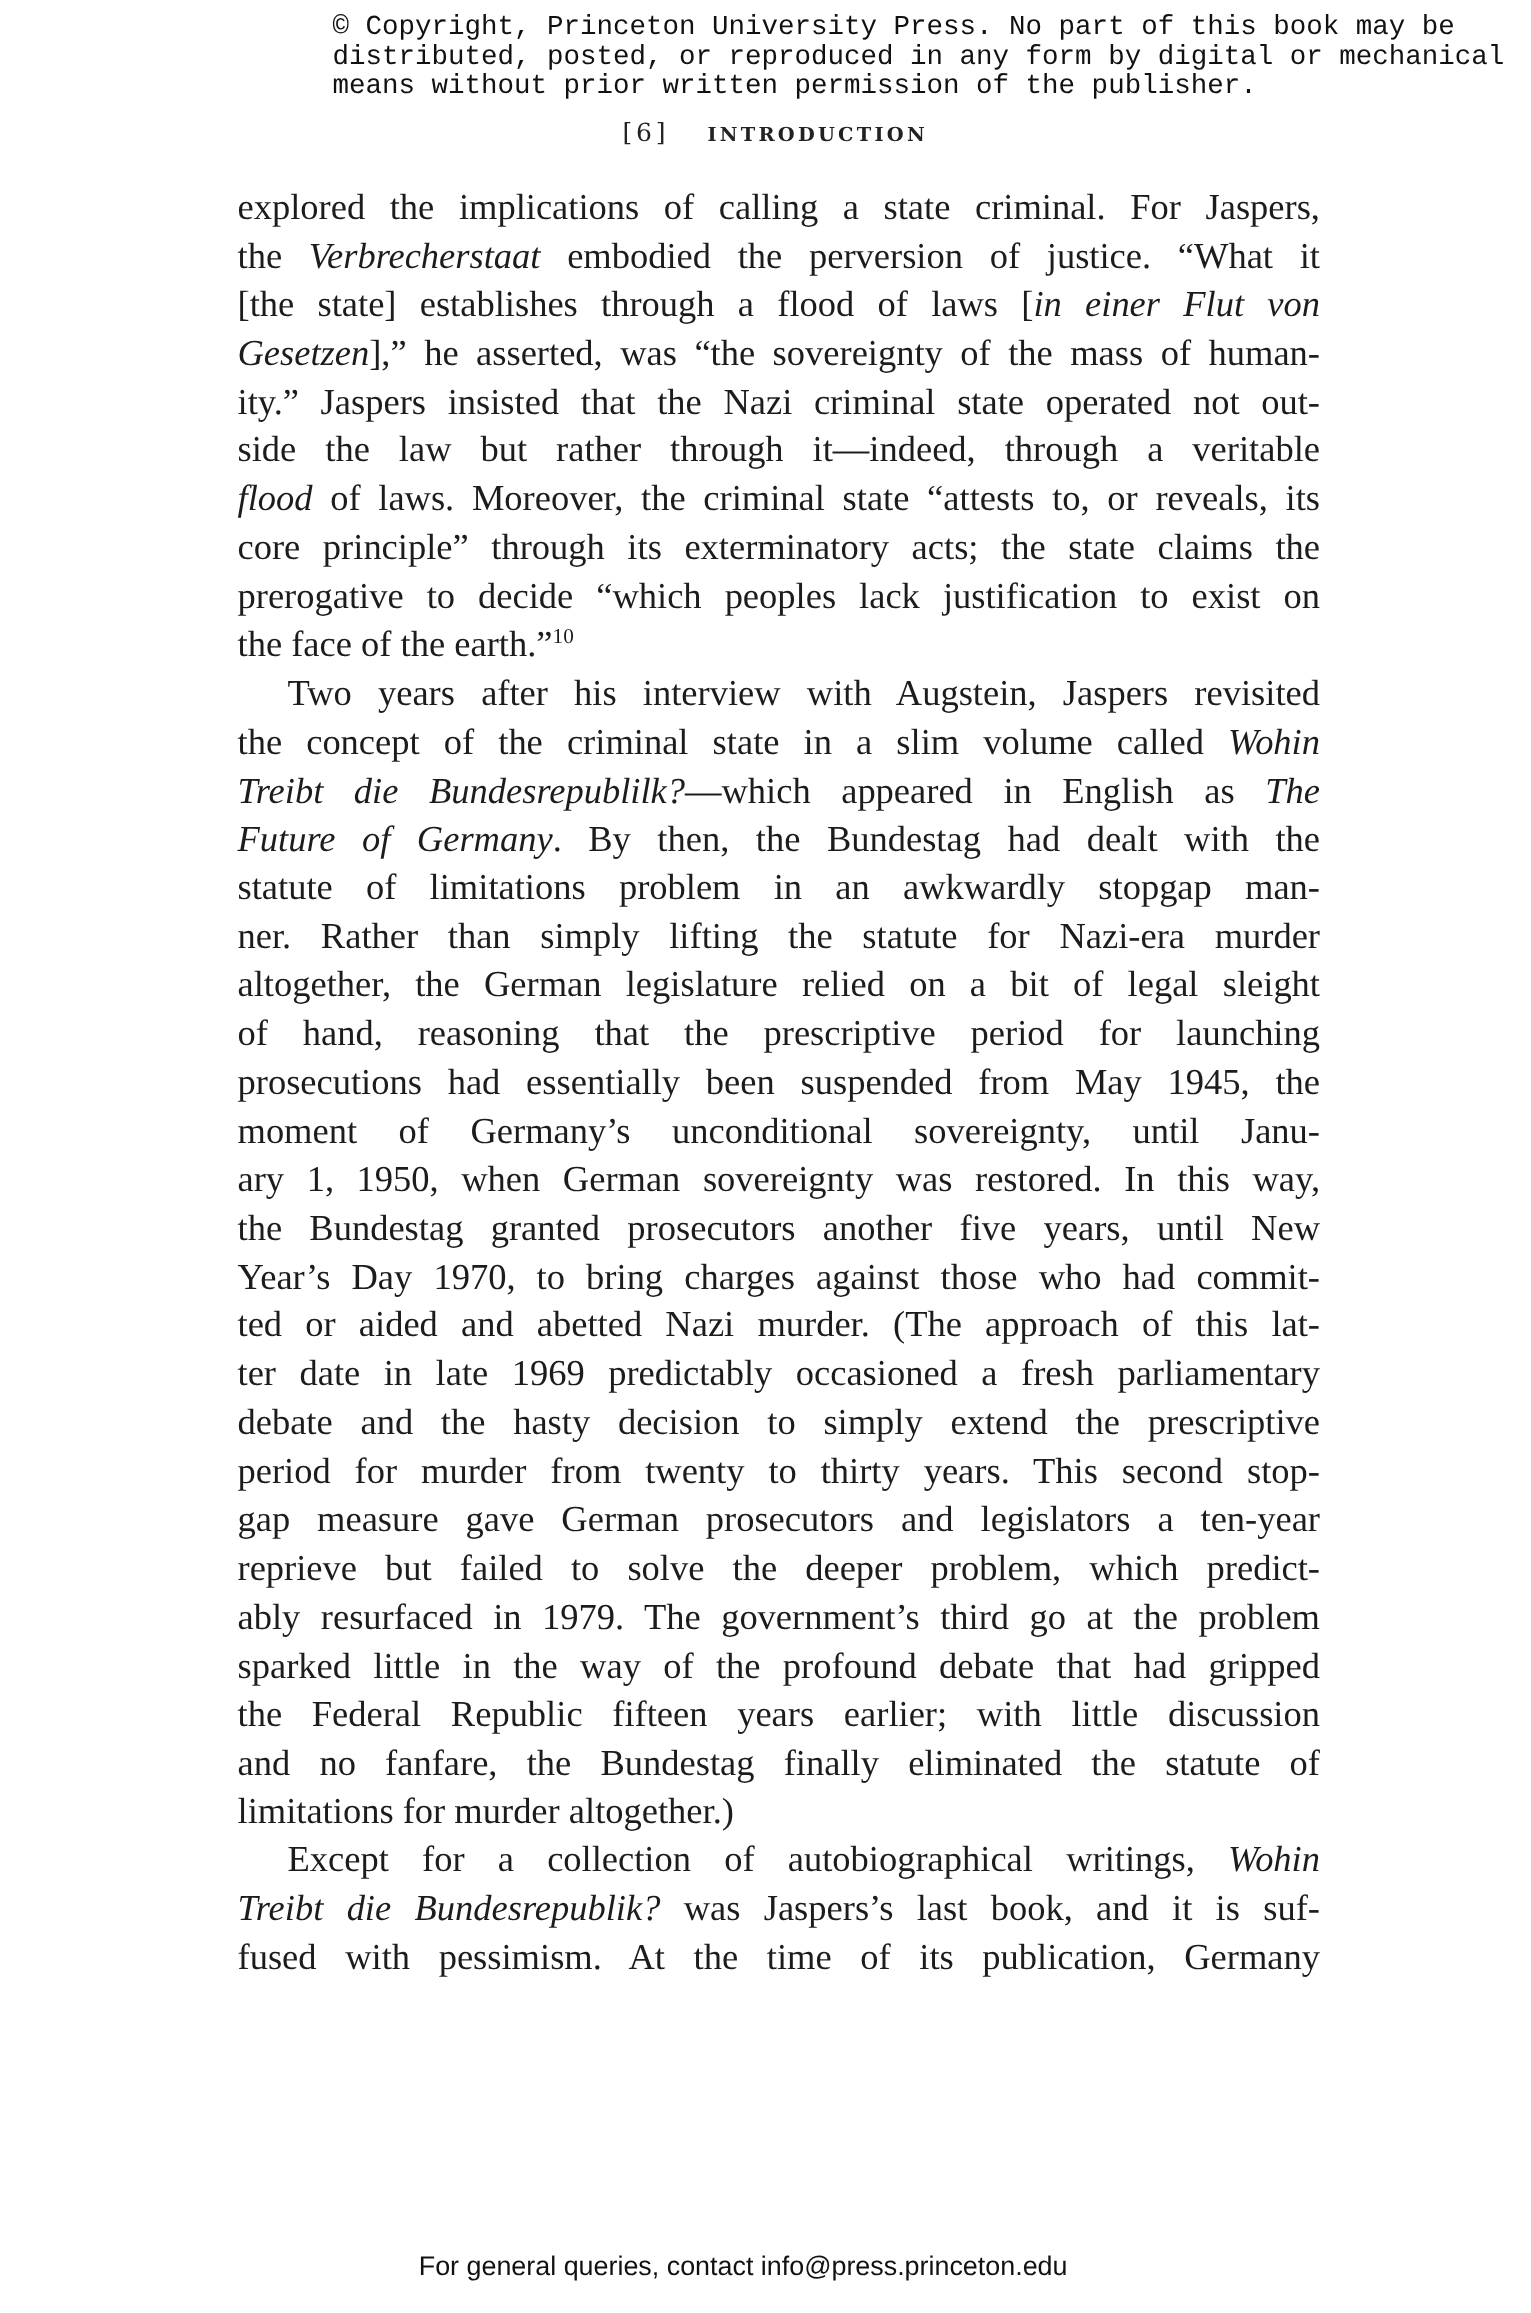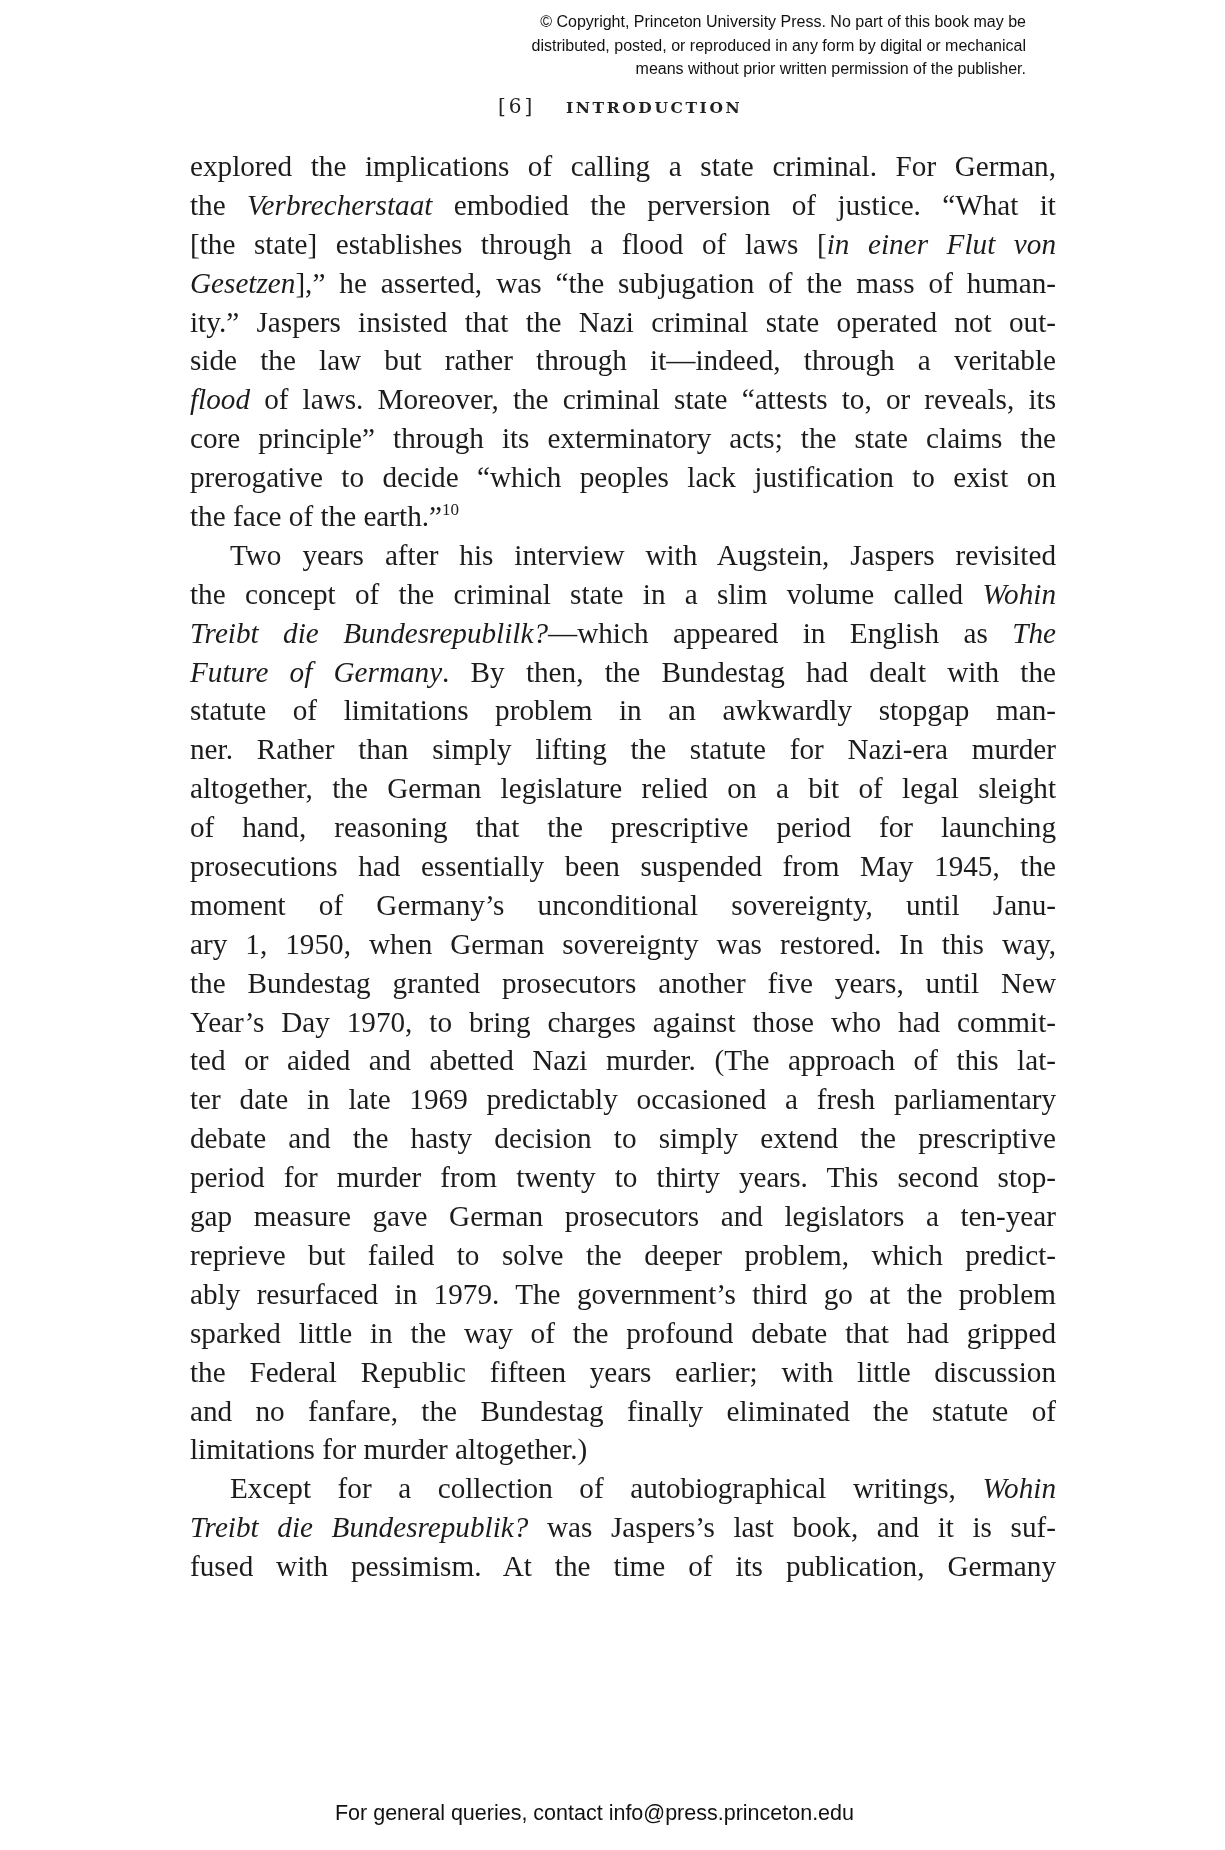--- a/index.html
+++ b/index.html
@@ -1,19 +1,19 @@
 <!DOCTYPE html>
 <html><head>
 <meta charset="utf-8">
 <style>
   html, body { margin: 0; padding: 0; background: #ffffff; }
   body { width: 1225px; height: 1850px; position: relative; overflow: hidden; color: #1a1a1a; }
   .copyright {
     position: absolute; left: 266px; top: 10px; width: 760px;
-    font-family: Liberation Sans, sans-serif; font-size: 16px; line-height: 23.5px; color: #111; text-align: right;
+    font-family: Liberation Mono, monospace; font-size: 22px; line-height: 23.5px; color: #111;
   }
   .copyright div { white-space: nowrap; }
   .running-head {
     position: absolute; left: 0; width: 1225px; top: 94px; text-align: left;
     font-family: "DejaVu Serif", "Liberation Serif", serif; color: #222;
   }
   .running-head .pg { position: absolute; left: 498px; font-size: 20px; letter-spacing: 3px; }
   .running-head .sec { position: absolute; left: 566px; top: 4px; font-size: 15.5px; letter-spacing: 2.6px; font-weight: bold; }
   .body-text {
     position: absolute; left: 190px; top: 147px; width: 866px;
@@ -39,24 +39,24 @@
   <div>means without prior written permission of the publisher.</div>
 </div>
 
 <div class="running-head">
   <span class="pg">[6]</span>
   <span class="sec">INTRODUCTION</span>
 </div>
 
 <div class="body-text" id="body-text">
     <div>
-      <span class="ln"><span>explored the implications of calling a state criminal. For German,</span></span>
+      <span class="ln"><span>explored the implications of calling a state criminal. For Jaspers,</span></span>
       <span class="ln"><span>the </span><i>Verbrecherstaat</i><span> embodied the perversion of justice. “What it</span></span>
       <span class="ln"><span>[the state] establishes through a flood of laws [</span><i>in einer Flut von</i></span>
-      <span class="ln"><i>Gesetzen</i><span>],” he asserted, was “the subjugation of the mass of human-</span></span>
+      <span class="ln"><i>Gesetzen</i><span>],” he asserted, was “the sovereignty of the mass of human-</span></span>
       <span class="ln"><span>ity.” Jaspers insisted that the Nazi criminal state operated not out-</span></span>
       <span class="ln"><span>side the law but rather through it—indeed, through a veritable</span></span>
       <span class="ln"><i>flood</i><span> of laws. Moreover, the criminal state “attests to, or reveals, its</span></span>
       <span class="ln"><span>core principle” through its exterminatory acts; the state claims the</span></span>
       <span class="ln"><span>prerogative to decide “which peoples lack justification to exist on</span></span>
       <span class="ln last"><span>the face of the earth.”</span><sup class="fn">10</sup></span>
     </div>
     <div>
       <span class="ln indent"><span>Two years after his interview with Augstein, Jaspers revisited</span></span>
       <span class="ln"><span>the concept of the criminal state in a slim volume called </span><i>Wohin</i></span>

